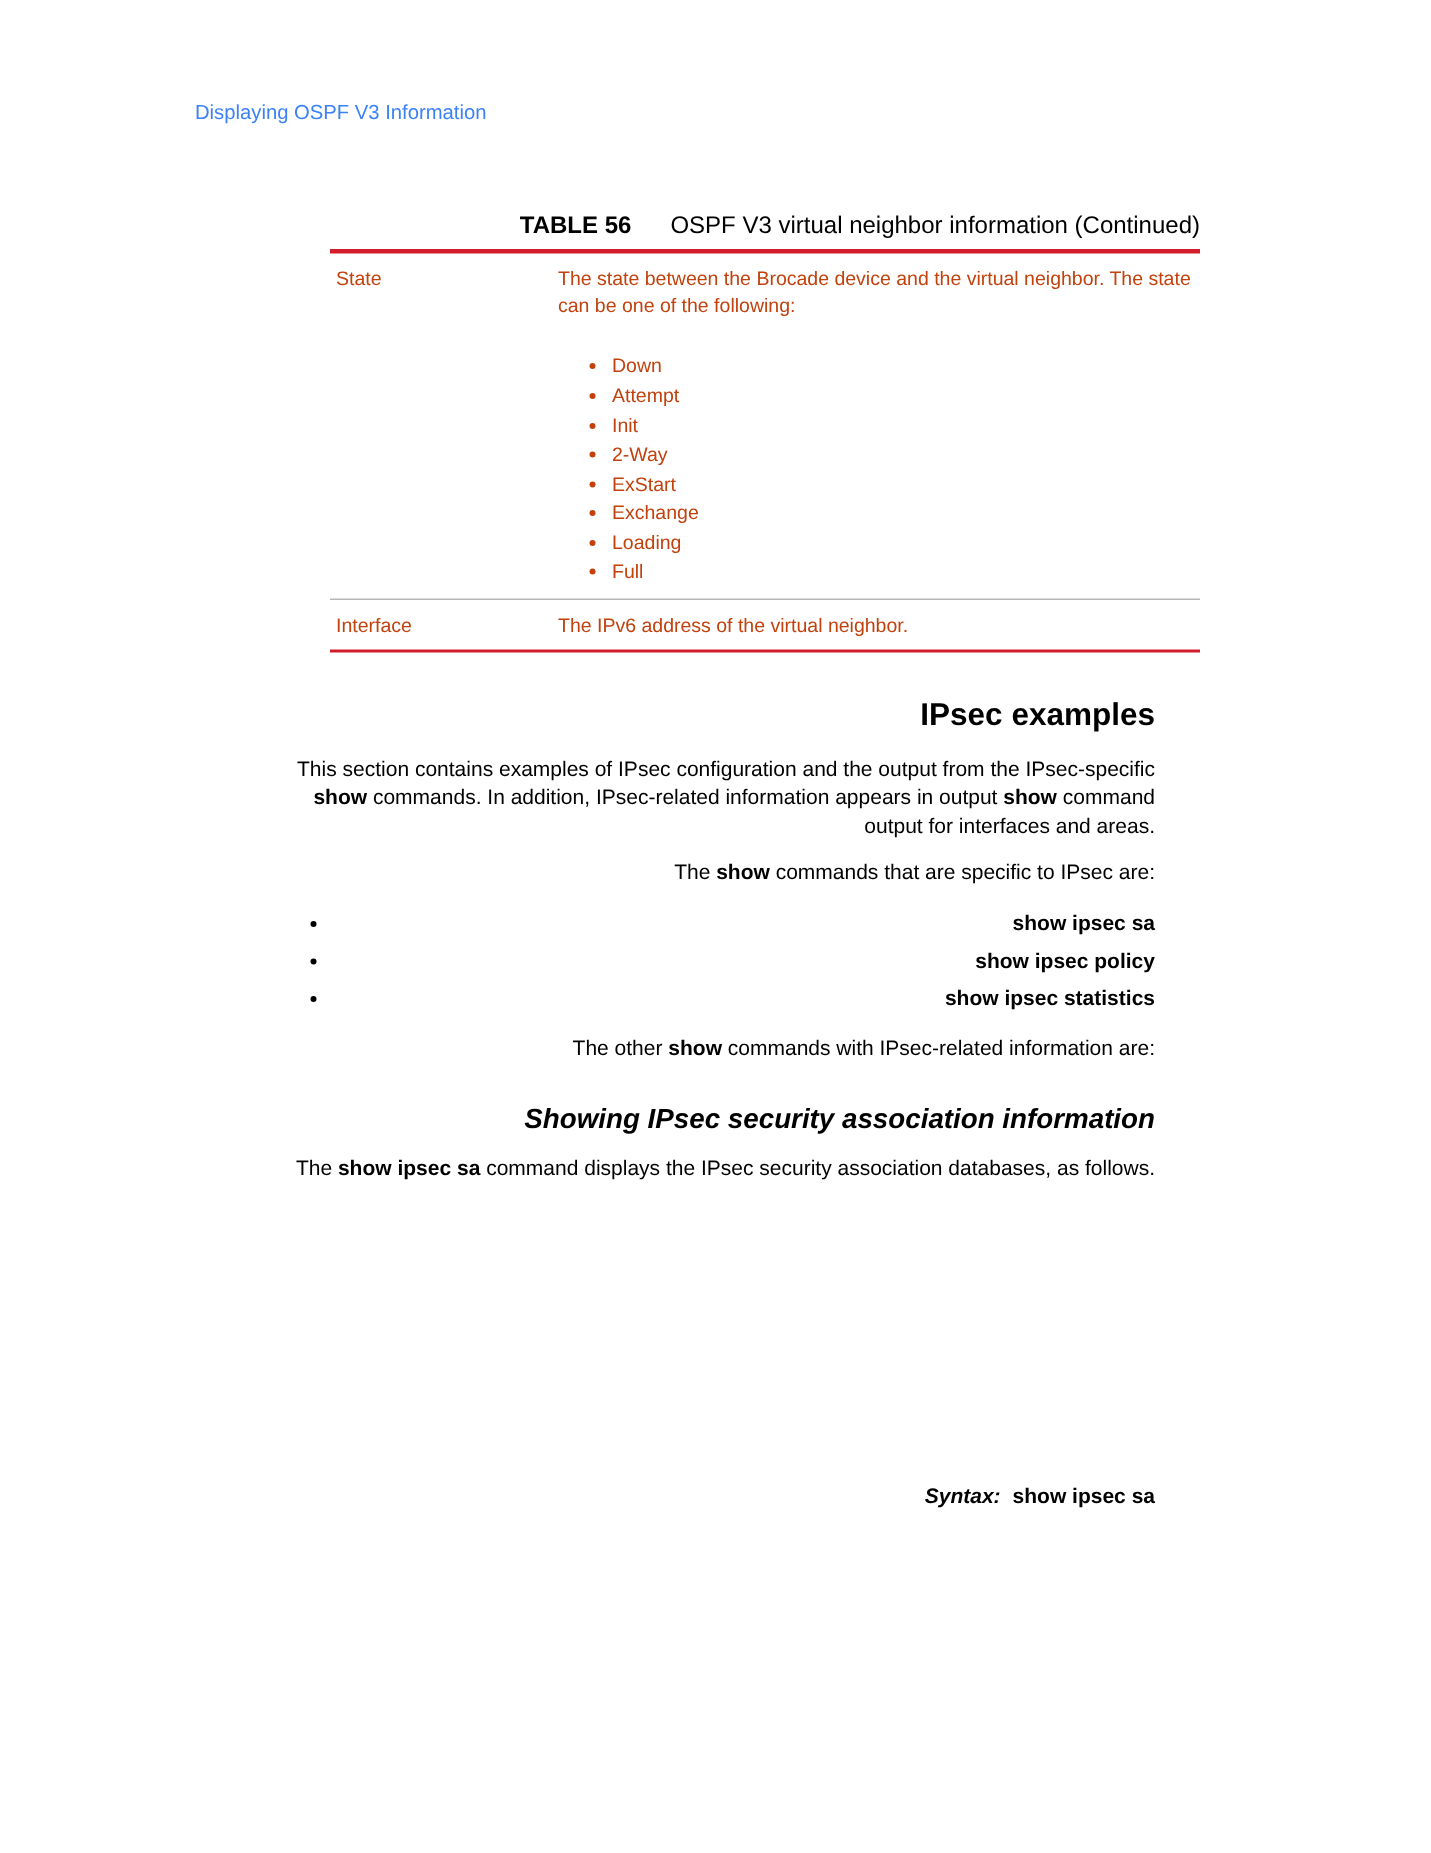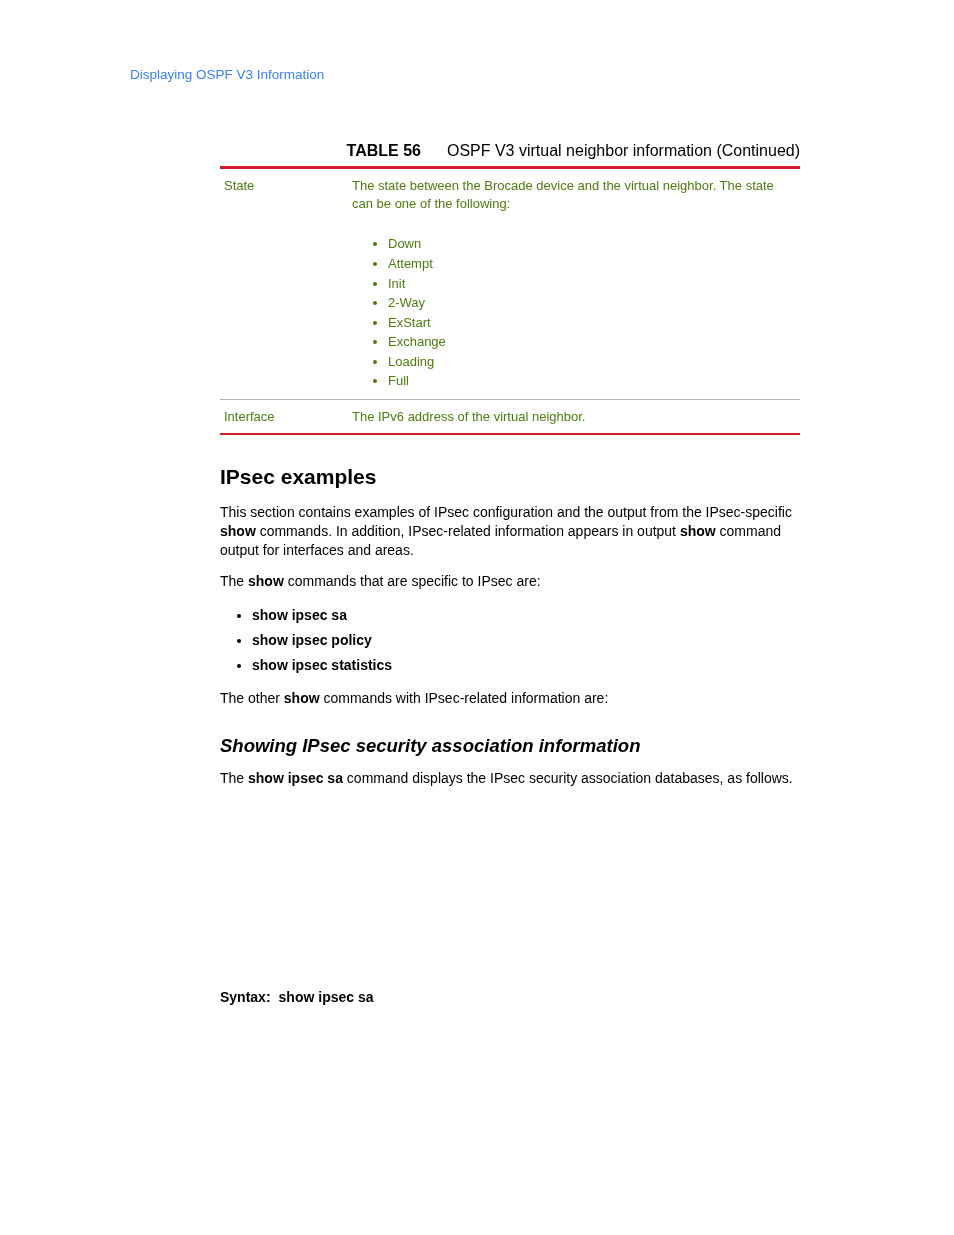--- a/index.html
+++ b/index.html
@@ -59,35 +59,37 @@
     width: 128px;
     flex: 0 0 128px;
   }
   .col-desc {
     flex: 1 1 auto;
   }
   .trow {
     display: flex;
     padding: 8px 4px 8px 4px;
     font-size: 13px;
-    color: #4d7c0f;
+    color: #c2410c;
+    gap: 20px;
   }
   .state-list {
     list-style: disc;
     margin: 22px 0 0 0;
     padding: 0 0 0 36px;
   }
   .state-list li {
     padding: 1px 0;
     font-size: 13px;
   }
   .content {
-    margin-left: 90px;
+    margin-left: 60px;
     width: 580px;
     margin-top: 28px;
+    text-align: right;
   }
   h2.section {
     font-family: Arial, Helvetica, sans-serif;
     font-weight: 700;
     font-size: 21px;
     margin: 0 0 12px 0;
     color: #000;
   }
   h3.subsection {
     font-family: Arial, Helvetica, sans-serif;
@@ -109,21 +111,21 @@
   }
   ul.body-list li {
     padding: 3px 0;
     font-size: 14px;
     font-weight: 700;
   }
   .syntax-line {
     margin-top: 200px;
     font-size: 14px;
   }
-  .syntax-label { font-weight: 700; margin-right: 8px; }
+  .syntax-label { font-weight: 700; margin-right: 8px; font-style: italic; }
   .syntax-cmd { font-weight: 700; }
 </style>
 </head>
 <body>
 
 <div class="page">
   <div class="running-head">Displaying OSPF V3 Information</div>
 
   <div class="table-block">
     <div class="table-caption">

